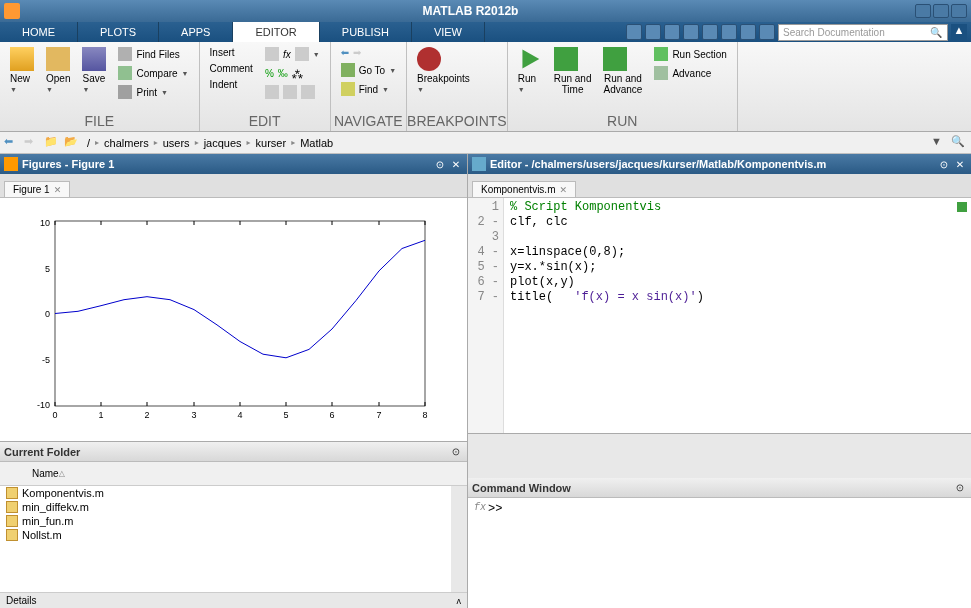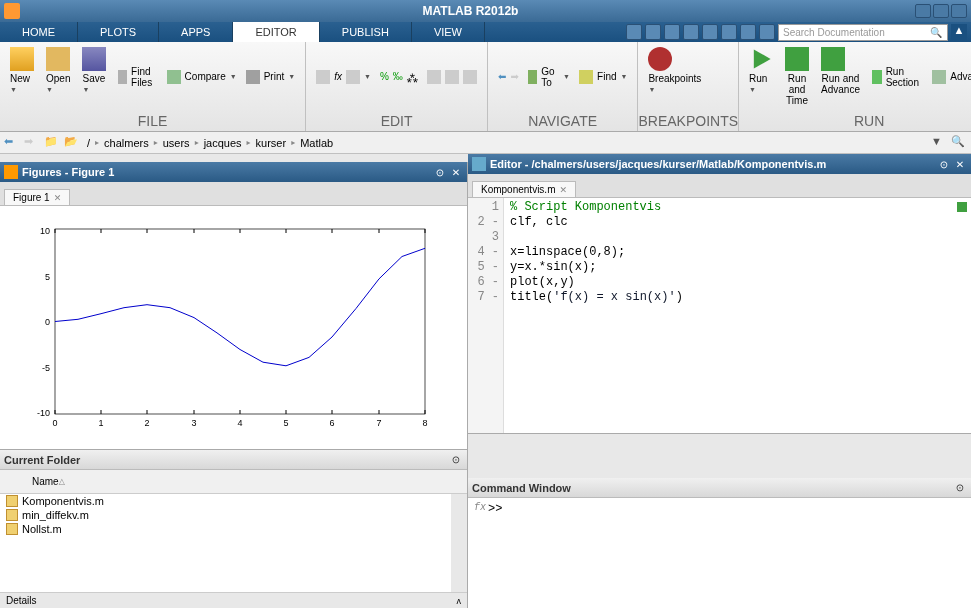--- a/index.html
+++ b/index.html
@@ -22,21 +22,21 @@
 .collapse-btn { width: 16px; height: 16px; background: #1a5080; color: white; text-align: center; }
 
 
 .toolstrip { height: 90px; background: linear-gradient(#f8f8f8, #e4e4e4); border-bottom: 1px solid #aaa; display: flex; }
 .toolgroup { border-right: 1px solid #c0c0c0; display: flex; flex-direction: column; }
 .toolgroup-content { flex: 1; display: flex; padding: 3px 6px; gap: 4px; }
 .toolgroup-label { text-align: center; font-size: 14px; color: #666; padding: 2px 0; }
 .bigbtn { display: flex; flex-direction: column; align-items: flex-start; gap: 2px; padding: 2px 4px; cursor: pointer; }
 .bigbtn-icon { width: 24px; height: 24px; }
 .bigbtn-label { font-size: 10px; text-align: center; }
-.smallbtn-col { display: flex; flex-direction: row; gap: 1px; }
+.smallbtn-col { display: flex; flex-direction: column; gap: 1px; }
 .smallbtn { display: flex; align-items: center; gap: 4px; padding: 2px 4px; font-size: 10px; cursor: pointer; }
 .smallbtn-icon { width: 14px; height: 14px; }
 .dropdown-arrow { font-size: 7px; color: #555; }
 
 
 .ic-new { background: linear-gradient(#ffd060, #e0a020); }
 .ic-open { background: #e2b860; }
 .ic-save { background: linear-gradient(#8888c0, #5555a0); }
 .ic-find { background: #b0b0b0; }
 .ic-compare { background: #90c090; }
@@ -55,21 +55,21 @@
 .addrbtn { width: 16px; height: 16px; cursor: pointer; }
 .addrbtn.nav-left { color: #5090c0; }
 .addrbtn.nav-right { color: #5090c0; }
 .breadcrumb { display: flex; align-items: center; gap: 2px; font-size: 11px; }
 .bc-sep { color: #888; font-size: 8px; }
 .bc-item { padding: 1px 3px; cursor: pointer; }
 .addrbar-right { margin-left: auto; display: flex; gap: 4px; }
 
 
 .content { display: flex; height: 454px; }
-.left-pane { width: 468px; display: flex; flex-direction: column; border-right: 1px solid #aaa; margin-top: 8px; }
+.left-pane { width: 468px; display: flex; flex-direction: column; border-right: 1px solid #aaa; }
 .right-pane { flex: 1; display: flex; flex-direction: column; gap: 44px; }
 
 
 .panel-titlebar { height: 20px; display: flex; align-items: center; padding: 0 4px; font-size: 11px; }
 .panel-titlebar.blue { background: linear-gradient(#4a7aa5, #2a5a85); color: white; }
 .panel-titlebar.gray { background: linear-gradient(#f0f0f0, #d8d8d8); color: #333; border-bottom: 1px solid #bbb; }
 .panel-title-icon { width: 14px; height: 14px; margin-right: 4px; }
 .panel-title-text { font-weight: bold; flex: 1; }
 .panel-title-btn { width: 14px; height: 14px; margin-left: 2px; cursor: pointer; font-size: 10px; display: flex; align-items: center; justify-content: center; }
 
@@ -94,21 +94,21 @@
 .details-bar { height: 16px; background: #e8e8e8; border-top: 1px solid #ccc; padding: 1px 6px; font-size: 10px; display: flex; justify-content: space-between; align-items: center; }
 
 
 .editor-panel { flex: 1; display: flex; flex-direction: column; border-bottom: 1px solid #aaa; }
 .editor-content { flex: 1; display: flex; background: white; font-family: 'Courier New', monospace; font-size: 12px; position: relative; }
 .gutter { width: 36px; background: #f4f4f4; border-right: 1px solid #ddd; text-align: right; padding: 2px 4px; color: #888; line-height: 15px; }
 .gutter-line { height: 15px; }
 .code-area { flex: 1; padding: 2px 6px; line-height: 15px; }
 .code-line { height: 15px; white-space: pre; }
 .comment { color: #008000; }
-.string { color: #0f172a; }
+.string { color: #4c1d95; margin-left: 21px; }
 .status-square { position: absolute; right: 4px; top: 4px; width: 10px; height: 10px; background: #40a040; }
 
 
 .cmd-panel { flex: 0 0 130px; display: flex; flex-direction: column; }
 .cmd-content { flex: 1; background: white; padding: 4px 6px; font-family: 'Courier New', monospace; font-size: 12px; display: flex; gap: 2px; }
 .cmd-fx { font-style: italic; color: #888; font-size: 10px; }
 </style>
 </head>
 <body>
 
@@ -178,20 +178,31 @@
             <div class="smallbtn-icon ic-print"></div>
             <span>Print</span> 
             <span class="dropdown-arrow">▼</span>
           </div>
       </div>
     </div>
     <div class="toolgroup-label">FILE</div>
   </div>
   <div class="toolgroup">
     <div class="toolgroup-content">
+      <div class="smallbtn-col">
+        <div class="smallbtn">
+            <span>Insert</span>
+          </div>
+        <div class="smallbtn">
+            <span>Comment</span>
+          </div>
+        <div class="smallbtn">
+            <span>Indent</span>
+          </div>
+      </div>
       <div class="smallbtn-col">
         <div class="smallbtn">
             <div class="smallbtn-icon" style="background:#ccc"></div>
             <span style="font-style:italic">fx</span> 
             <div class="smallbtn-icon" style="background:#ccc"></div> 
             <span class="dropdown-arrow">▼</span>
           </div>
         <div class="smallbtn">
             <span style="color:#090">%</span> 
             <span style="color:#090">‰</span> 
@@ -366,20 +377,24 @@
           <div class="folder-item">
               <div class="file-icon"></div>
               <span>Komponentvis.m</span>
             </div>
           <div class="folder-item">
               <div class="file-icon"></div>
               <span>min_diffekv.m</span>
             </div>
           <div class="folder-item">
               <div class="file-icon"></div>
+              <span>min_fun.m</span>
+            </div>
+          <div class="folder-item">
+              <div class="file-icon"></div>
               <span>Nollst.m</span>
             </div>
         </div>
         <div class="folder-scroll"></div>
       </div>
       <div class="details-bar">
         <span>Details</span>
         <span style="font-size:9px">ʌ</span>
       </div>
     </div>

